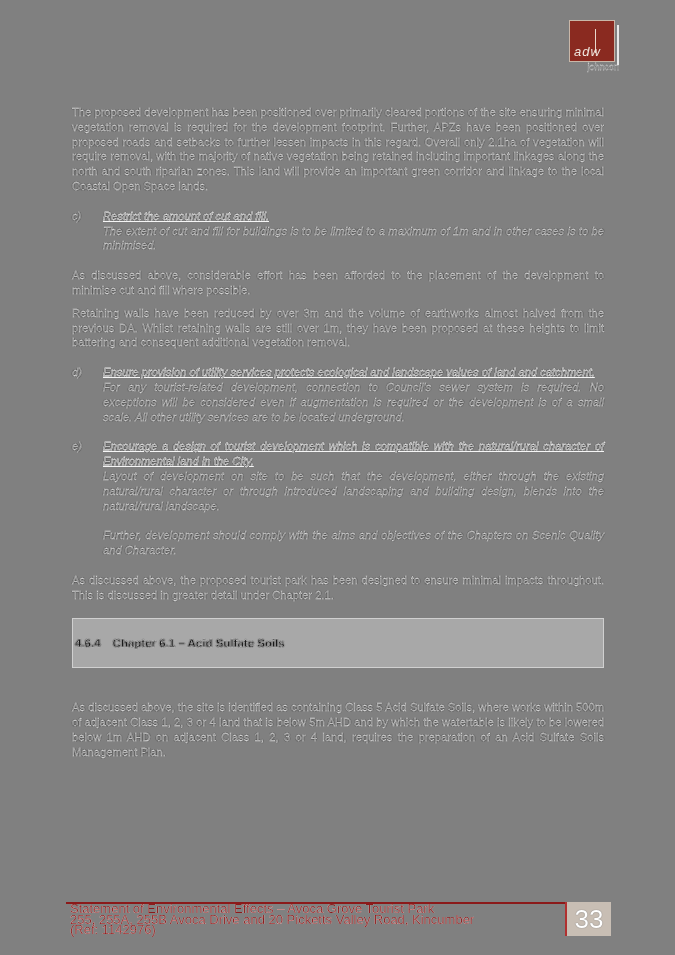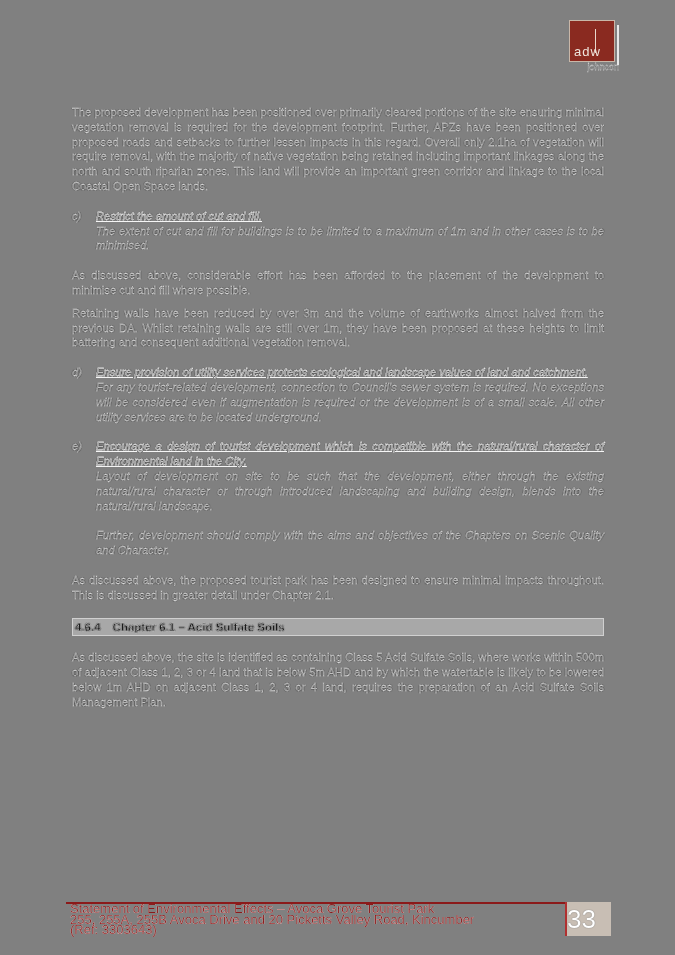--- a/index.html
+++ b/index.html
@@ -14,20 +14,21 @@
   .txt {
     text-shadow: 0 0 1px #000, 0 0 1px #000;
     color: #7e7e7e;
     -webkit-text-stroke: 0.3px #f5f5f5;
   }
   .logo {
     position: absolute; left: 569px; top: 20px;
     width: 44px; height: 40px;
     background: #8a2a20;
     border: 1px solid #c9b7a8;
+    font-style: italic;
   }
   .logo .line {
     position: absolute; left: 25px; top: 8px; width: 1px; height: 24px; background: #e8d8cc;
   }
   .logo .adw {
     position: absolute; left: 4px; bottom: 2px;
     font-size: 13px; color: #f0e6de; letter-spacing: 1px;
   }
   .logo .bar {
     position: absolute; right: -5px; top: 4px; width: 2px; height: 40px; background: #e8e8e8;
@@ -37,44 +38,44 @@
     font-size: 9px; color: #111; text-align: right;
     -webkit-text-stroke: 0.3px #eee;
   }
   .page {
     position: absolute; left: 72px; top: 97px; width: 532px;
     font-size: 11.2px; line-height: 14.8px;
   }
   p { margin: 8px 0 15px 0; text-align: justify; }
   .item { display: flex; margin-bottom: 15px; }
   .item .letter { width: 24px; flex: none; font-style: italic; }
-  .item .body { flex: 1; text-align: justify; font-style: italic; }
+  .item .body { flex: 1; text-align: justify; font-style: italic; margin-left: 7px; }
   .item .head { text-decoration: underline; }
   .heading {
     background: #a8a8a8;
     border: 1px solid #d0d0d0;
     color: #1a1a1a;
     font-weight: bold;
     font-size: 11.5px;
-    padding: 1px 2px;
-    margin: 8px 0 14px 0;
+    padding: 17px 2px;
+    margin: 8px 0 32px 0;
   }
   .heading span { margin-right: 12px; }
   .footer-rule {
     position: absolute; left: 66px; top: 902px; width: 543px; height: 2px; background: #8b1a1a;
   }
   .footer {
     position: absolute; left: 70px; top: 904px; width: 420px;
     font-size: 13px; line-height: 10.5px; color: #8b1a1a;
     -webkit-text-stroke: 0.2px #f0d0d0;
   }
   .pagenum {
     position: absolute; left: 565px; top: 902px; width: 44px; height: 34px;
     background: #c8beb4; border-left: 2px solid #b03030;
-    font-size: 26px; line-height: 34px; color: #fff;
+    font-size: 26px; line-height: 34px; text-align: center; color: #fff;
     text-shadow: 0 0 1px #555;
   }
 </style>
 </head>
 <body>
 
 <div class="logo">
   <div class="line"></div>
   <div class="adw">adw</div>
   <div class="bar"></div>
@@ -119,15 +120,15 @@
     <span>4.6.4</span><span>Chapter 6.1 – Acid Sulfate Soils</span>
   </div>
 
   <p>As discussed above, the site is identified as containing Class 5 Acid Sulfate Soils, where works within 500m of adjacent Class 1, 2, 3 or 4 land that is below 5m AHD and by which the watertable is likely to be lowered below 1m AHD on adjacent Class 1, 2, 3 or 4 land, requires the preparation of an Acid Sulfate Soils Management Plan.</p>
 </div>
 
 <div class="footer-rule"></div>
 <div class="footer">
   <div>Statement of Environmental Effects – Avoca Grove Tourist Park</div>
   <div>255, 255A, 255B Avoca Drive and 20 Picketts Valley Road, Kincumber</div>
-  <div>(Ref: 3303643)</div>
+  <div>(Ref: 1142976)</div>
 </div>
 <div class="pagenum">33</div>
 
 </body></html>

